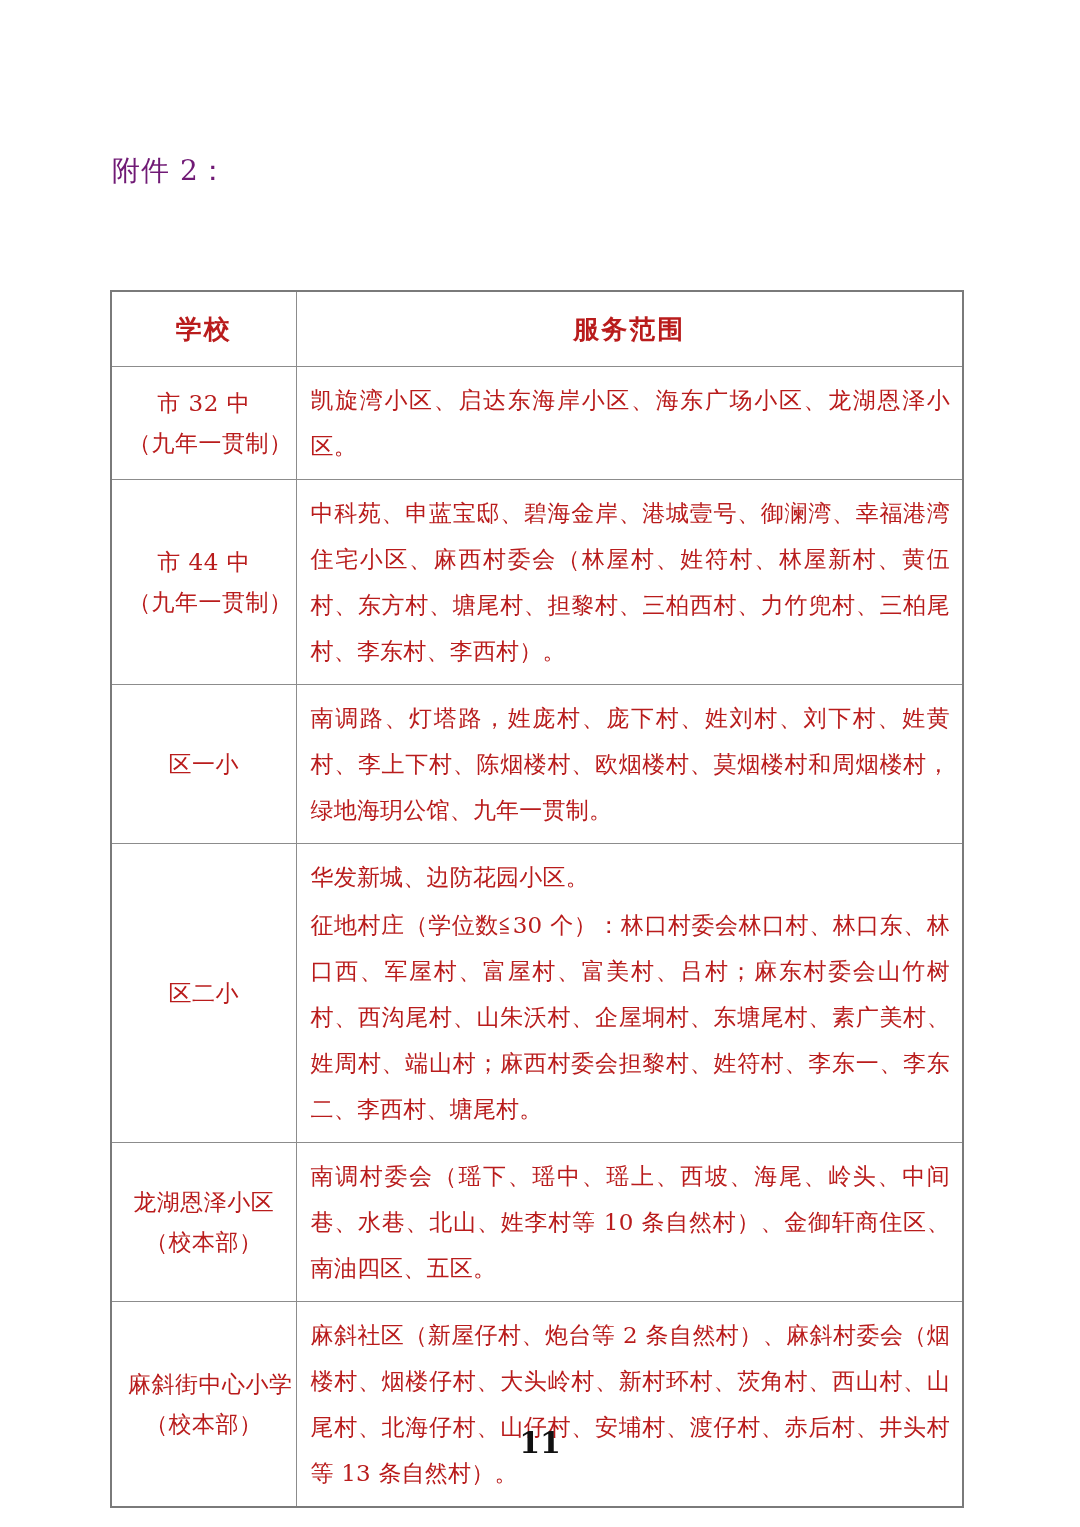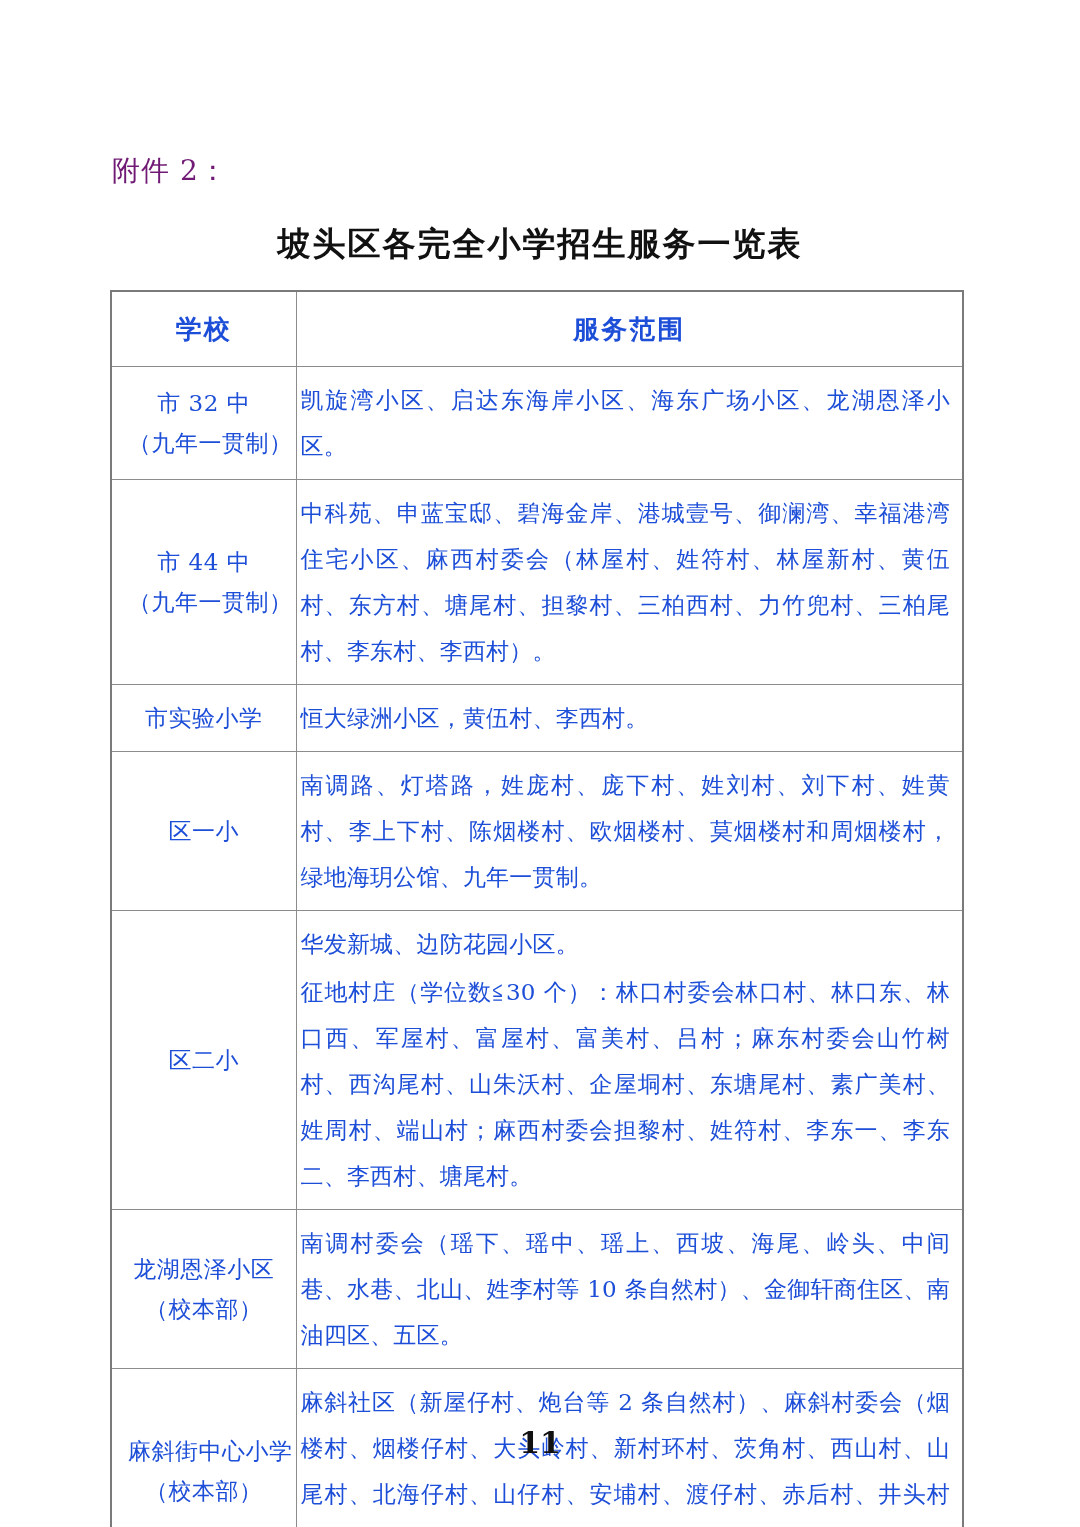--- a/index.html
+++ b/index.html
@@ -62,21 +62,21 @@
     border: 2px solid #7a7a7a;
   }
 
   table.service-table col.col-school { width: 185px; }
   table.service-table col.col-range  { width: 667px; }
 
   table.service-table th,
   table.service-table td {
     border: 1px solid #8c8c8c;
     vertical-align: middle;
-    color: #1d4ed8;
+    color: #b91c1c;
   }
 
   table.service-table thead th {
     text-align: center;
     font-size: 26px;
     font-weight: bold;
     letter-spacing: 2px;
     padding: 12px 6px;
     height: 50px;
   }
@@ -88,21 +88,21 @@
     padding: 8px 16px;
     letter-spacing: 0.5px;
     word-break: keep-all;
   }
   td.school-cell .sline { display: block; white-space: nowrap; }
 
   td.range-cell {
     text-align: left;
     font-size: 23px;
     line-height: 2.0;
-    padding: 10px 12px 10px 4px;
+    padding: 10px 12px 10px 14px;
     letter-spacing: 0.2px;
     text-align: justify;
     text-justify: inter-ideograph;
   }
   td.range-cell p {
     margin: 0;
     padding: 0;
   }
   td.range-cell p + p { margin-top: 2px; }
 
@@ -119,21 +119,20 @@
     margin-top: 30px;
   }
 </style>
 </head>
 <body>
 
 <div class="page">
 
   <div class="attachment-label">附件 2：</div>
 
-  <div class="doc-title">坡头区各完全小学招生服务一览表</div>
 
   <div class="table-wrap">
     <table class="service-table">
       <colgroup>
         <col class="col-school">
         <col class="col-range">
       </colgroup>
       <thead>
         <tr>
           <th>学校</th>
@@ -154,28 +153,20 @@
             <td class="school-cell">
               <span class="sline">市 44 中</span>
               <span class="sline">（九年一贯制）</span>
             </td>
             <td class="range-cell">
               <p>中科苑、申蓝宝邸、碧海金岸、港城壹号、御澜湾、幸福港湾住宅小区、麻西村委会（林屋村、姓符村、林屋新村、黄伍村、东方村、塘尾村、担黎村、三柏西村、力竹兜村、三柏尾村、李东村、李西村）。</p>
             </td>
           </tr>
           <tr>
             <td class="school-cell">
-              <span class="sline">市实验小学</span>
-            </td>
-            <td class="range-cell">
-              <p>恒大绿洲小区，黄伍村、李西村。</p>
-            </td>
-          </tr>
-          <tr>
-            <td class="school-cell">
               <span class="sline">区一小</span>
             </td>
             <td class="range-cell">
               <p>南调路、灯塔路，姓庞村、庞下村、姓刘村、刘下村、姓黄村、李上下村、陈烟楼村、欧烟楼村、莫烟楼村和周烟楼村，绿地海玥公馆、九年一贯制。</p>
             </td>
           </tr>
           <tr>
             <td class="school-cell">
               <span class="sline">区二小</span>
             </td>

